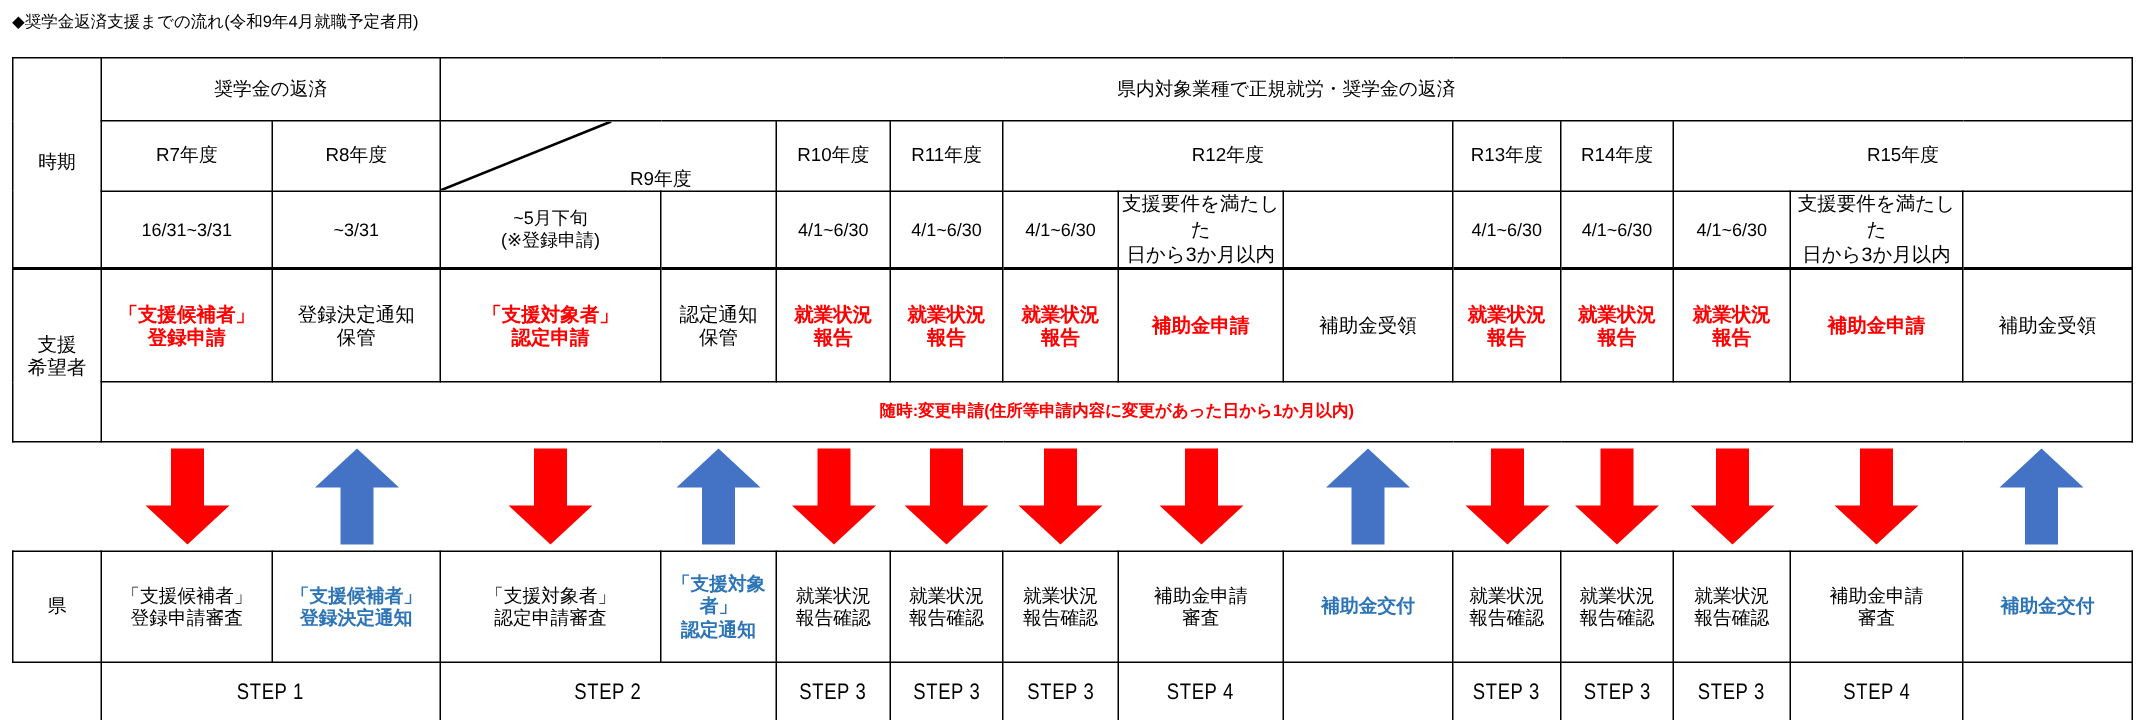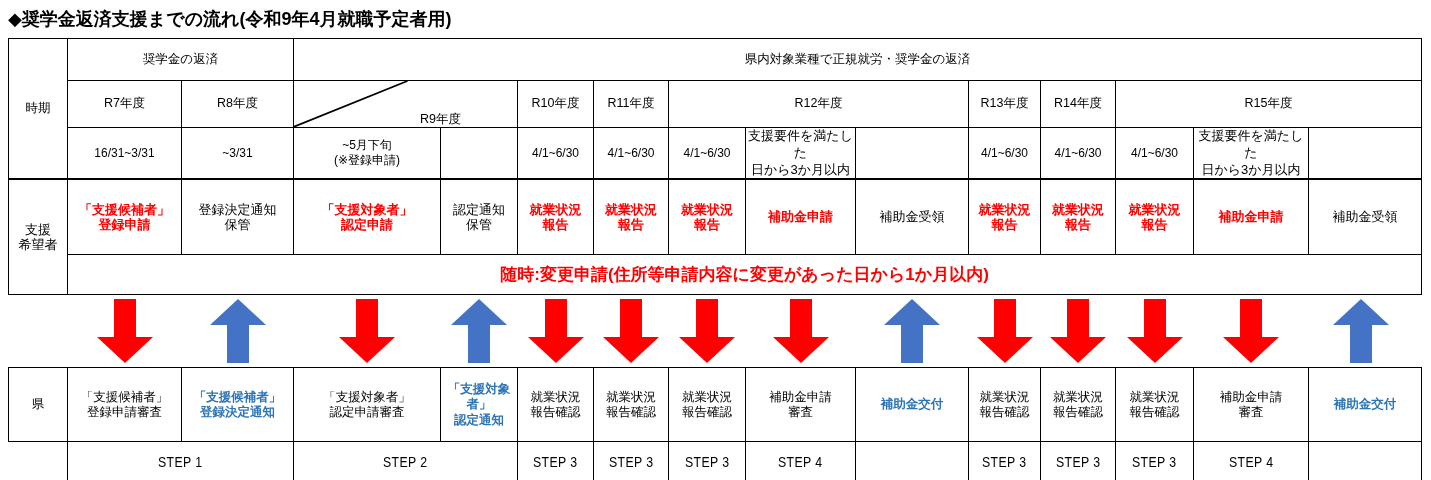--- a/index.html
+++ b/index.html
@@ -1,28 +1,28 @@
 <!DOCTYPE html>
 <html style="--red: #FF0000; --blue: #2E75B6; --black: #000000; --arrow_red: #FF0000; --arrow_blue: #4472C4; --border: #000000;"><head>
 <meta charset="utf-8">
 <style>
   html,body{margin:0;padding:0;background:#fff;}
   .page{position:relative;width:1431px;height:480px;background:#fff;overflow:hidden;
         font-family:"Liberation Sans","DejaVu Sans",sans-serif;color:#000;}
-  .title{position:absolute;left:8px;top:7px;font-size:18px;font-weight:bold;white-space:pre;}
+  .title{position:absolute;left:8px;top:7px;font-size:11px;font-weight:normal;white-space:pre;}
   table.flow{position:absolute;left:8px;top:38px;width:1413px;border-collapse:collapse;table-layout:fixed;}
   td{border:1px solid #000;text-align:center;vertical-align:middle;padding:0;
      font-size:12.5px;line-height:1.22;white-space:pre-line;overflow:hidden;}
   td.nb{border:none;}
   tr.r1 td{height:41px;}
   tr.r2 td{height:41px;}
   tr.r3 td{height:37px;border-bottom-width:2px;font-size:12px;}
   tr.r3 td.small{font-size:13px;line-height:1.3;}
   tr.r4 td{height:74px;font-size:13px;}
-  tr.r5 td{height:39px;font-size:17px;}
+  tr.r5 td{height:39px;font-size:11px;}
   tr.arrows td{height:72px;position:relative;}
   tr.r6 td{height:73px;font-size:12.5px;}
   tr.r7 td{height:39px;}
   td.thickbottom{border-bottom-width:2px;}
   td.r9cell{position:relative;padding-left:70px;}
   td.r9cell svg{position:absolute;left:0;top:0;width:100%;height:100%;}
   .c-red{color:var(--red,#f00);font-weight:bold;}
   .c-blue{color:var(--blue,#2E75B6);font-weight:bold;}
   .c-black{color:#000;font-weight:normal;}
   .cond{display:inline-block;transform:scaleX(0.82);transform-origin:center;

